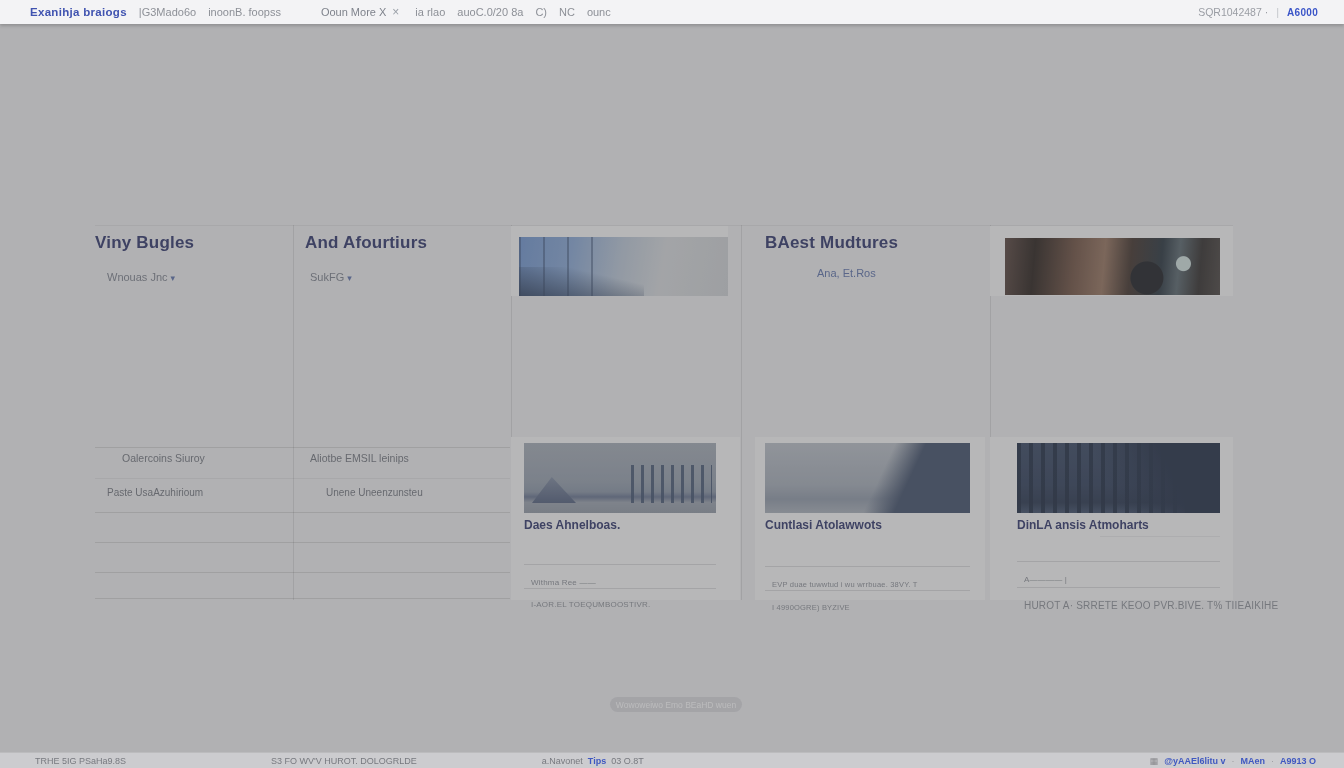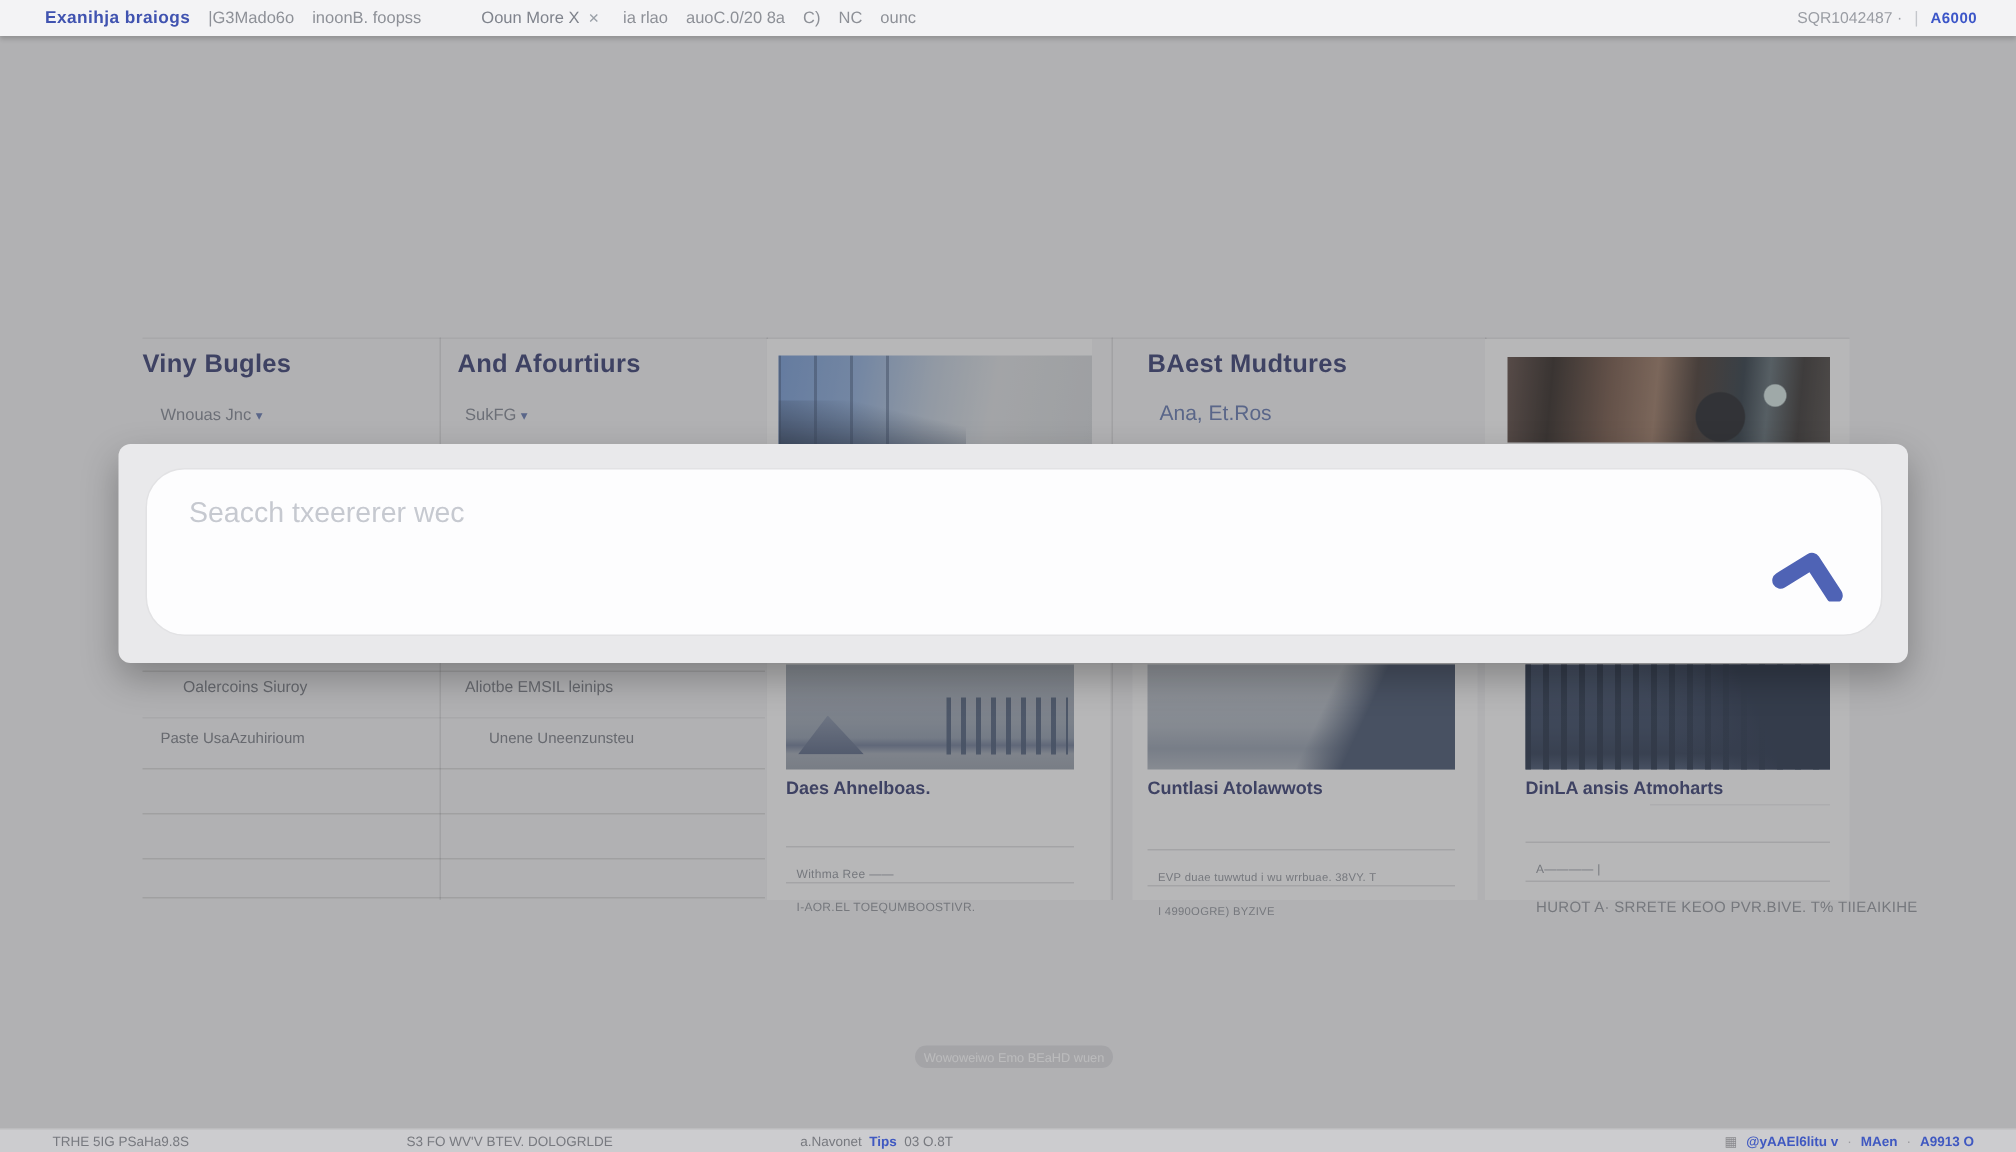--- a/index.html
+++ b/index.html
@@ -21,21 +21,21 @@
   .overlay{position:absolute;left:0;top:24px;width:100%;height:744px;
            background:rgba(90,90,92,0.41);z-index:40;pointer-events:none;}
   
   .page{position:absolute;inset:0;z-index:10;}
   .vline{position:absolute;width:1px;background:rgba(0,0,0,.10);}
   .hline{position:absolute;height:1px;background:rgba(0,0,0,.12);}
   .cardbg{position:absolute;background:#f8f8f9;}
   .heading{position:absolute;font-size:17px;font-weight:bold;color:#2c3268;letter-spacing:.2px;}
   .subtext{position:absolute;font-size:11px;color:#7a7f8a;}
   .subtext .caret{color:#5a6fa8;font-size:9px;margin-left:3px;}
-  .sub-small{position:absolute;font-size:14px;color:#5a6fa8;}
+  .sub-small{position:absolute;font-size:11px;color:#5a6fa8;margin-left:44px;}
   .listtext{position:absolute;font-size:10.5px;color:#70747c;}
   .card-title{position:absolute;font-size:12px;font-weight:bold;color:#2c3268;}
   .card-meta{position:absolute;font-size:8px;color:#8a8e95;letter-spacing:.2px;margin-top:27px;}
   .pill{position:absolute;left:610px;top:697px;width:132px;height:15px;border-radius:8px;
         background:#d8d8dc;color:#ffffff;font-size:8.5px;display:flex;align-items:center;
         justify-content:center;overflow:hidden;white-space:nowrap;}
   
   .img{position:absolute;overflow:hidden;}
   .img-c3-top{left:519px;top:237px;width:209px;height:59px;
     background:linear-gradient(100deg,#6c93cf 0%,#86a6d4 25%,#b9c6d6 48%,#d6d9dc 68%,#cdd0d3 100%);}
@@ -153,30 +153,20 @@
     <div class="card-meta" style="left:1024px;top:548px;">A————  |</div>
     <div class="hline" style="left:1017px;top:561px;width:203px;"></div>
     <div class="card-meta" style="left:1024px;top:573px;font-size:10px;">HUROT A· SRRETE KEOO PVR.BIVE. T% TIIEAIKIHE</div>
     <div class="hline" style="left:1017px;top:587px;width:203px;"></div>
 
     <div class="pill">Wowoweiwo Emo BEaHD wuen</div>
   </div>
 
   <div class="overlay"></div>
 
-  <div class="modal">
-    <div class="search-box">
-      <input class="search-input" type="text" placeholder="Seacch txeererer wec" style="">
-      <button class="send-btn">
-        <svg width="52" height="40" viewBox="0 0 52 40">
-          <polyline points="7,26 28,13 43,36" fill="none" stroke="#4f63b5" stroke-width="11" stroke-linecap="round" stroke-linejoin="round"></polyline>
-        </svg>
-      </button>
-    </div>
-  </div>
 
   <div class="topbar">
     <span class="tb-logo">Exanihja braiogs</span>
     <span class="tb-item">|G3Mado6o</span>
     <span class="tb-item">inoonB. foopss</span>
     <span class="tb-tab">
       <span>Ooun More X</span>
       <span class="tb-close">×</span>
     </span>
     <span class="tb-item" style="margin-left:16px;">ia rlao</span>
@@ -186,21 +176,21 @@
     <span class="tb-item">ounc</span>
     <span class="tb-right">
       <span class="tb-id">SQR1042487 ·</span>
       <span class="tb-sep">|</span>
       <span class="tb-link">A6000</span>
     </span>
   </div>
 
   <div class="footer">
     <span class="ft-1">TRHE 5IG PSaHa9.8S</span>
-    <span class="ft-2">S3 FO WV'V BTEV. DOLOGRLDE</span>
+    <span class="ft-2">S3 FO WV'V HUROT. DOLOGRLDE</span>
     <span class="ft-center">
       <span>a.Navonet</span>
       <span class="ft-link">Tips</span>
       <span>03 O.8T</span>
     </span>
     <span class="ft-right">
       <span class="ft-icon">▦</span>
       <span class="blue">@yAAEl6litu v</span>
       <span class="ft-dot">·</span>
       <span class="blue">MAen</span>

